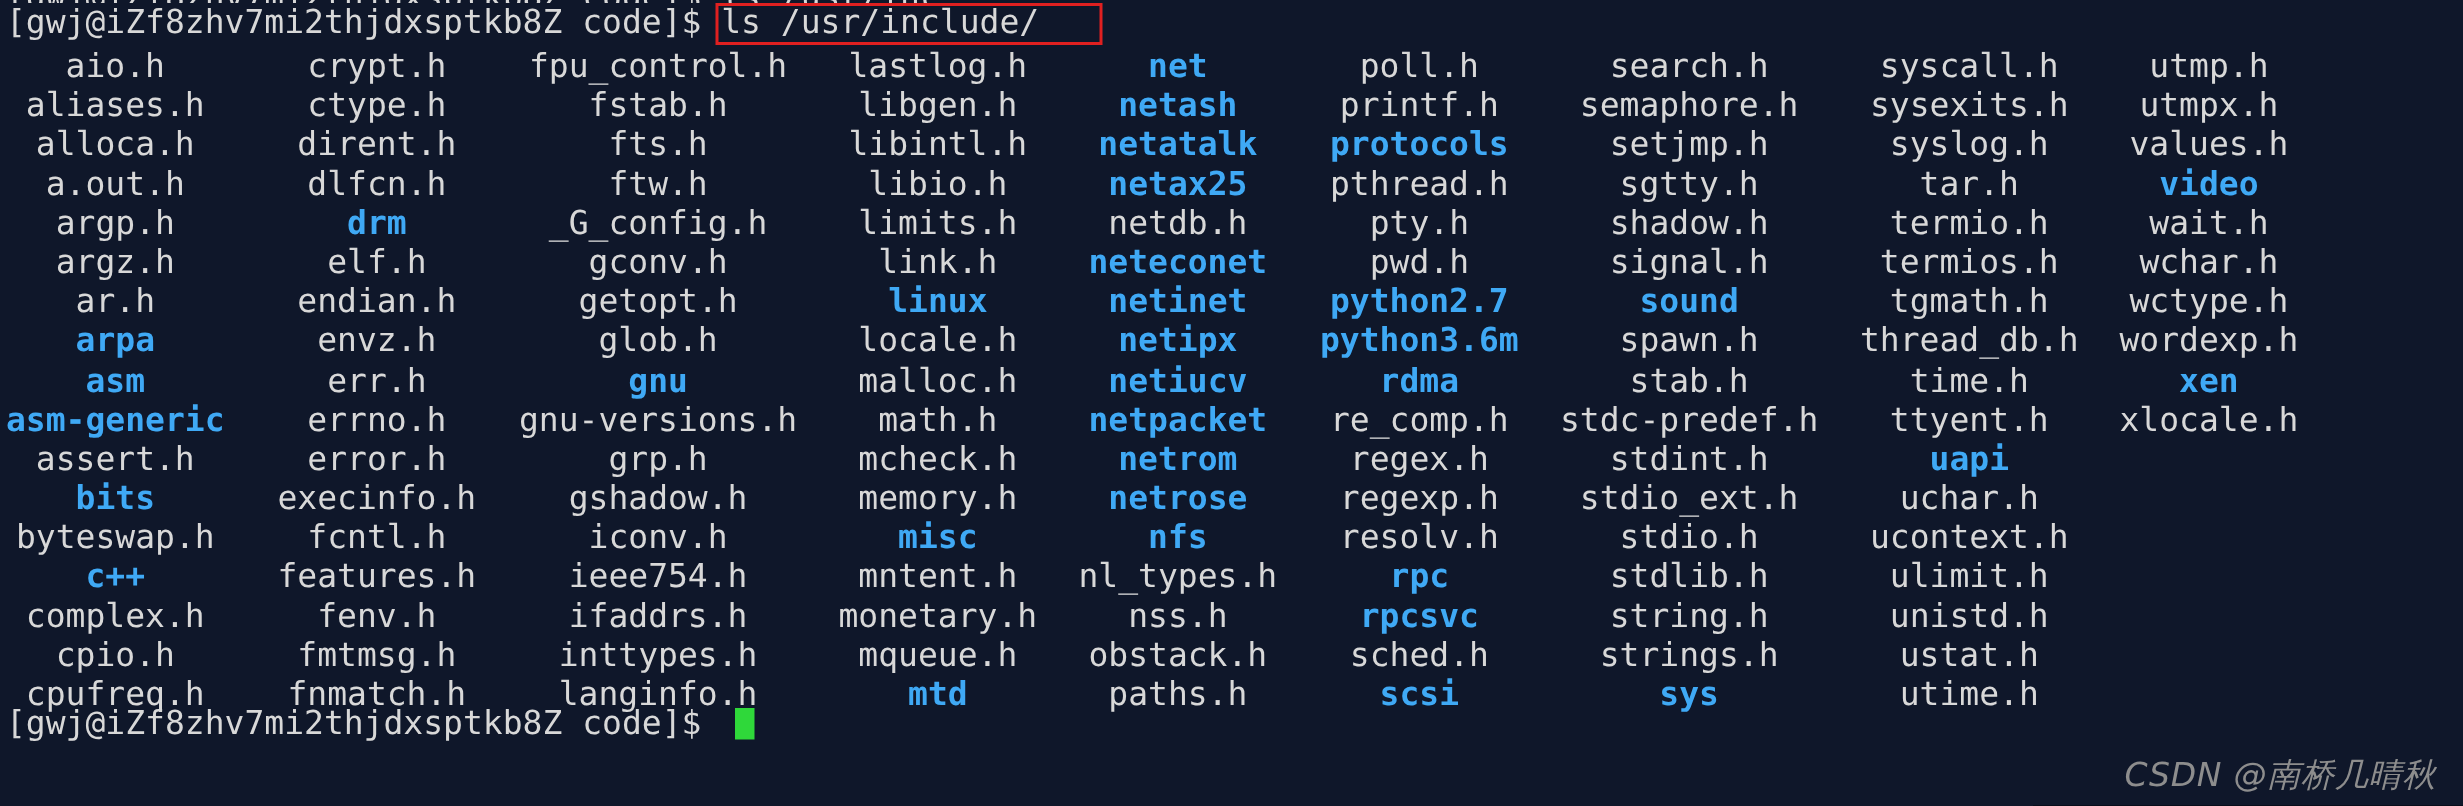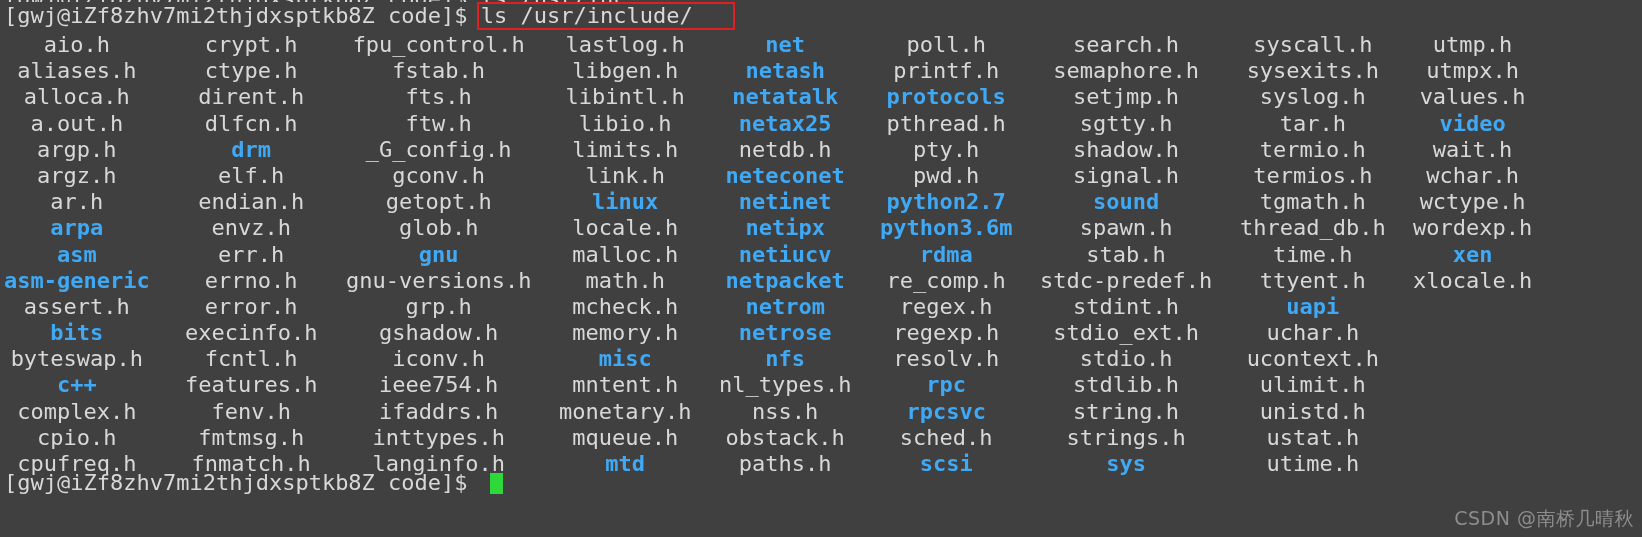--- a/index.html
+++ b/index.html
@@ -89,33 +89,34 @@
     white-space: pre;
   }
   .entry.dir {
     color: #3fa9f5;
     font-weight: bold;
   }
 
   
   #watermark {
     position: absolute;
-    right: 8px;
+    right: 18px;
     bottom: 6px;
     color: #8d8d8d;
-    font-size: 19px;
+    font-size: 22px;
     font-family: "DejaVu Sans", "Liberation Sans", sans-serif;
     letter-spacing: 0.5px;
     white-space: pre;
+    font-style: italic;
   }
 </style>
 </head>
 <body style="background: rgb(0, 0, 0);">
 
-<div id="terminal" style="background: #404040; color: rgb(216, 216, 216);">
+<div id="terminal" style="background: #0f172a; color: rgb(216, 216, 216);">
 
   <div class="promptline clipped"><span class="pstr">[gwj@iZf8zhv7mi2thjdxsptkb8Z code]$ ls /usr/inc</span></div>
 
   <div class="promptline" id="prompt-top"><span class="pstr">[gwj@iZf8zhv7mi2thjdxsptkb8Z code]$ </span><span class="cmd">ls /usr/include/</span></div>
 
   <div id="cmd-highlight" style="border-color: rgb(224, 32, 32);"></div>
 
   <div id="listing">
       <div class="col" style="left: 0px;"><span class="entry">aio.h</span><span class="entry">aliases.h</span><span class="entry">alloca.h</span><span class="entry">a.out.h</span><span class="entry">argp.h</span><span class="entry">argz.h</span><span class="entry">ar.h</span><span class="entry dir" style="color: rgb(63, 169, 245);">arpa</span><span class="entry dir" style="color: rgb(63, 169, 245);">asm</span><span class="entry dir" style="color: rgb(63, 169, 245);">asm-generic</span><span class="entry">assert.h</span><span class="entry dir" style="color: rgb(63, 169, 245);">bits</span><span class="entry">byteswap.h</span><span class="entry dir" style="color: rgb(63, 169, 245);">c++</span><span class="entry">complex.h</span><span class="entry">cpio.h</span><span class="entry">cpufreq.h</span></div>
       <div class="col" style="left: 181px;"><span class="entry">crypt.h</span><span class="entry">ctype.h</span><span class="entry">dirent.h</span><span class="entry">dlfcn.h</span><span class="entry dir" style="color: rgb(63, 169, 245);">drm</span><span class="entry">elf.h</span><span class="entry">endian.h</span><span class="entry">envz.h</span><span class="entry">err.h</span><span class="entry">errno.h</span><span class="entry">error.h</span><span class="entry">execinfo.h</span><span class="entry">fcntl.h</span><span class="entry">features.h</span><span class="entry">fenv.h</span><span class="entry">fmtmsg.h</span><span class="entry">fnmatch.h</span></div>

